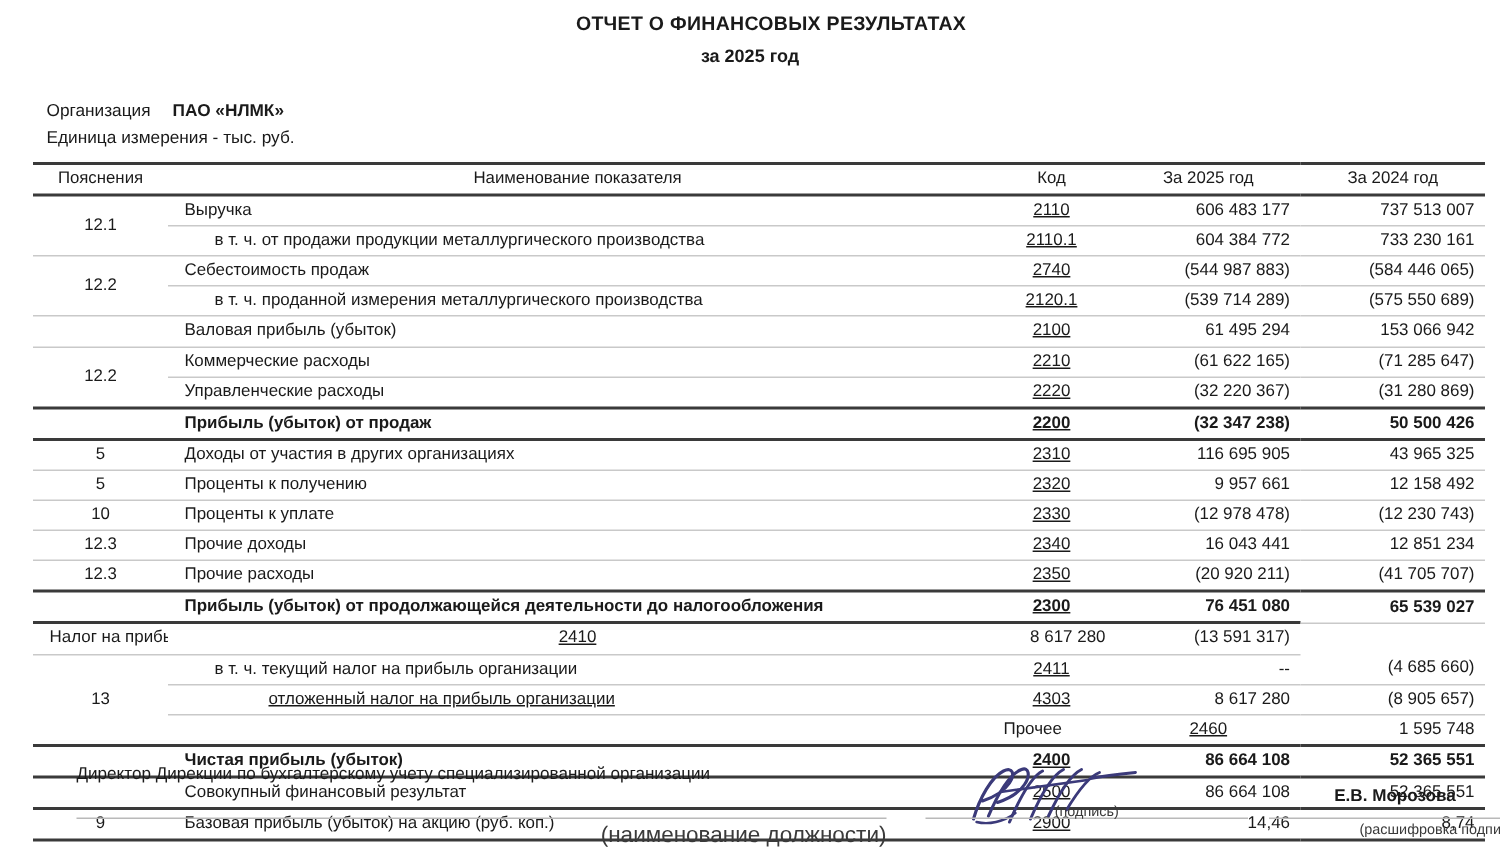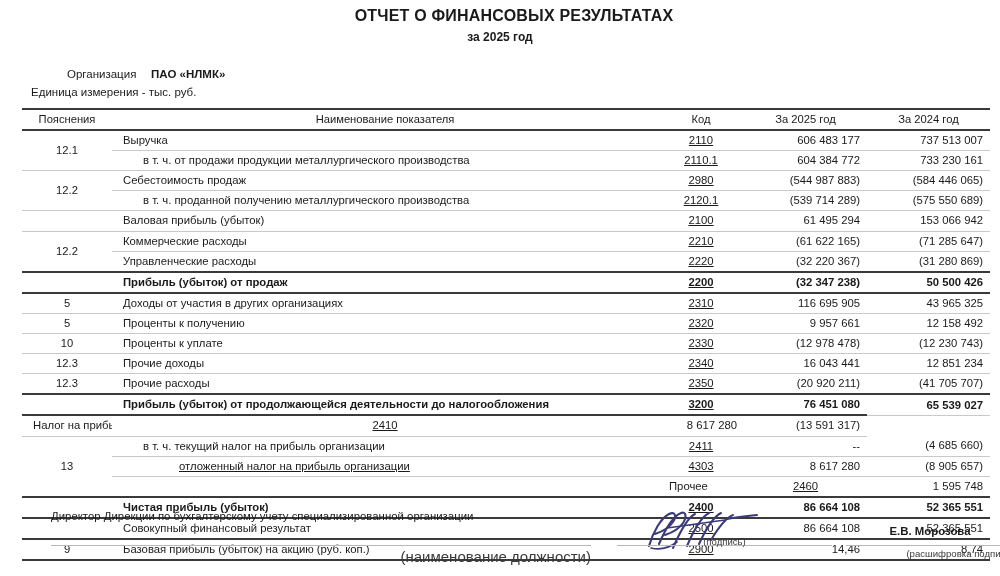--- a/index.html
+++ b/index.html
@@ -8,27 +8,27 @@
     background:#ffffff;
     font-family:"Liberation Sans","DejaVu Sans",sans-serif;
     color:#1a1a1a;
     overflow:hidden;
     position:relative;
   }
   .page{position:relative;width:1000px;height:576px;}
 
   
   .title-block{text-align:center;padding-top:8px;}
-  .doc-title{font-size:16px;font-weight:bold;letter-spacing:.2px;line-height:16px;padding-left:28px;}
+  .doc-title{font-size:13px;font-weight:bold;letter-spacing:.2px;line-height:16px;padding-left:28px;}
   .doc-subtitle{font-size:12px;font-weight:bold;line-height:16px;margin-top:5px;}
 
   
   .org-block{margin-top:21px;padding-left:31px;font-size:11.5px;line-height:17px;}
   .org-row{display:flex;align-items:baseline;}
-  .org-label{width:84px;margin-left:36px;}
+  .org-label{width:84px;}
   .org-value{font-weight:bold;}
   .unit-row{margin-top:1px;}
 
   
   .tbl{
     margin-top:7px;
     width:968px;
     margin-left:22px;
     border-collapse:collapse;
     table-layout:fixed;
@@ -161,26 +161,26 @@
         </tr>
         <tr>
           <td class="name ind1">в т. ч.  от продажи продукции металлургического производства</td>
           <td class="code">2110.1</td>
           <td class="val">604 384 772</td>
           <td class="val">733 230 161</td>
         </tr>
         <tr>
           <td class="note" rowspan="2">12.2</td>
           <td class="name">Себестоимость продаж</td>
-          <td class="code">2980</td>
+          <td class="code">2740</td>
           <td class="val">(544 987 883)</td>
           <td class="val">(584 446 065)</td>
         </tr>
         <tr>
-          <td class="name ind1">в т. ч.  проданной получению металлургического производства</td>
+          <td class="name ind1">в т. ч.  проданной измерения металлургического производства</td>
           <td class="code">2120.1</td>
           <td class="val">(539 714 289)</td>
           <td class="val">(575 550 689)</td>
         </tr>
         <tr>
           <td class="note"></td>
           <td class="name">Валовая прибыль (убыток)</td>
           <td class="code">2100</td>
           <td class="val">61 495 294</td>
           <td class="val">153 066 942</td>
@@ -236,21 +236,21 @@
         <tr>
           <td class="note">12.3</td>
           <td class="name">Прочие расходы</td>
           <td class="code">2350</td>
           <td class="val">(20 920 211)</td>
           <td class="val">(41 705 707)</td>
         </tr>
         <tr class="bold thick-above">
           <td class="note"></td>
           <td class="name">Прибыль (убыток) от продолжающейся деятельности до налогообложения</td>
-          <td class="code">3200</td>
+          <td class="code">2300</td>
           <td class="val">76 451 080</td>
           <td class="val">65 539 027</td>
         </tr>
         <tr class="thick-above">
           <td class="name">Налог на прибыль организации</td>
           <td class="code">2410</td>
           <td class="val">8 617 280</td>
           <td class="val">(13 591 317)</td>
         </tr>
         <tr>

